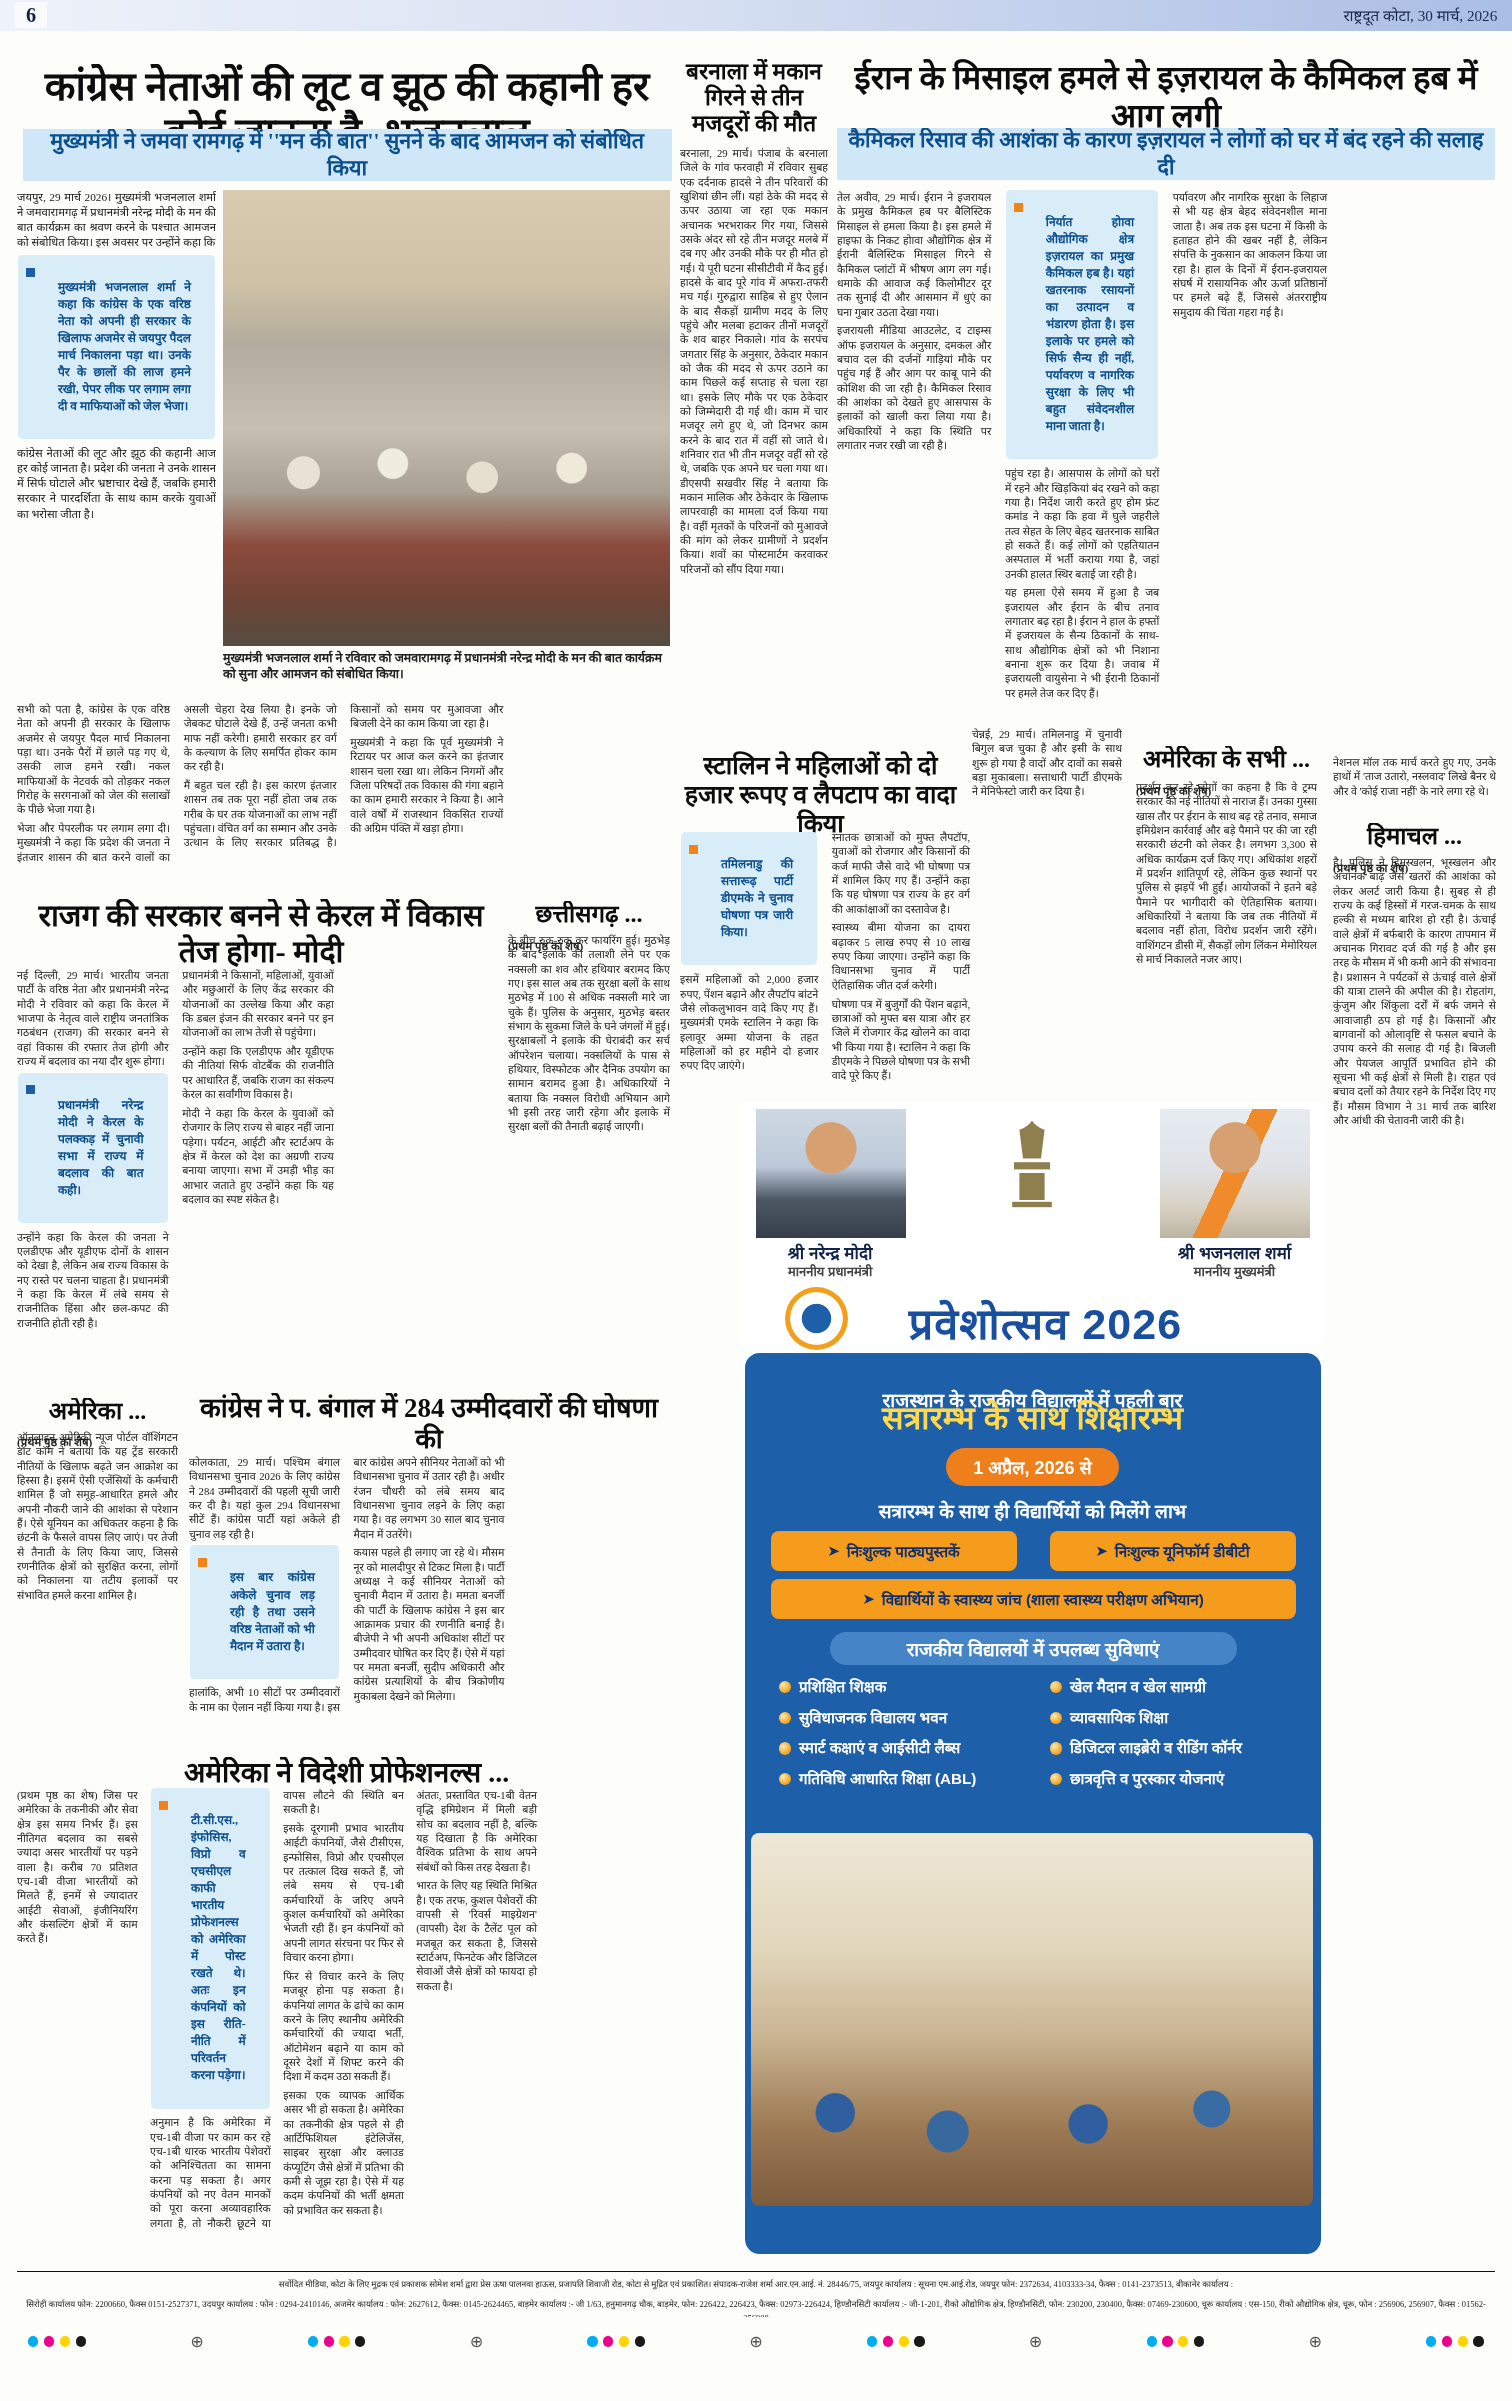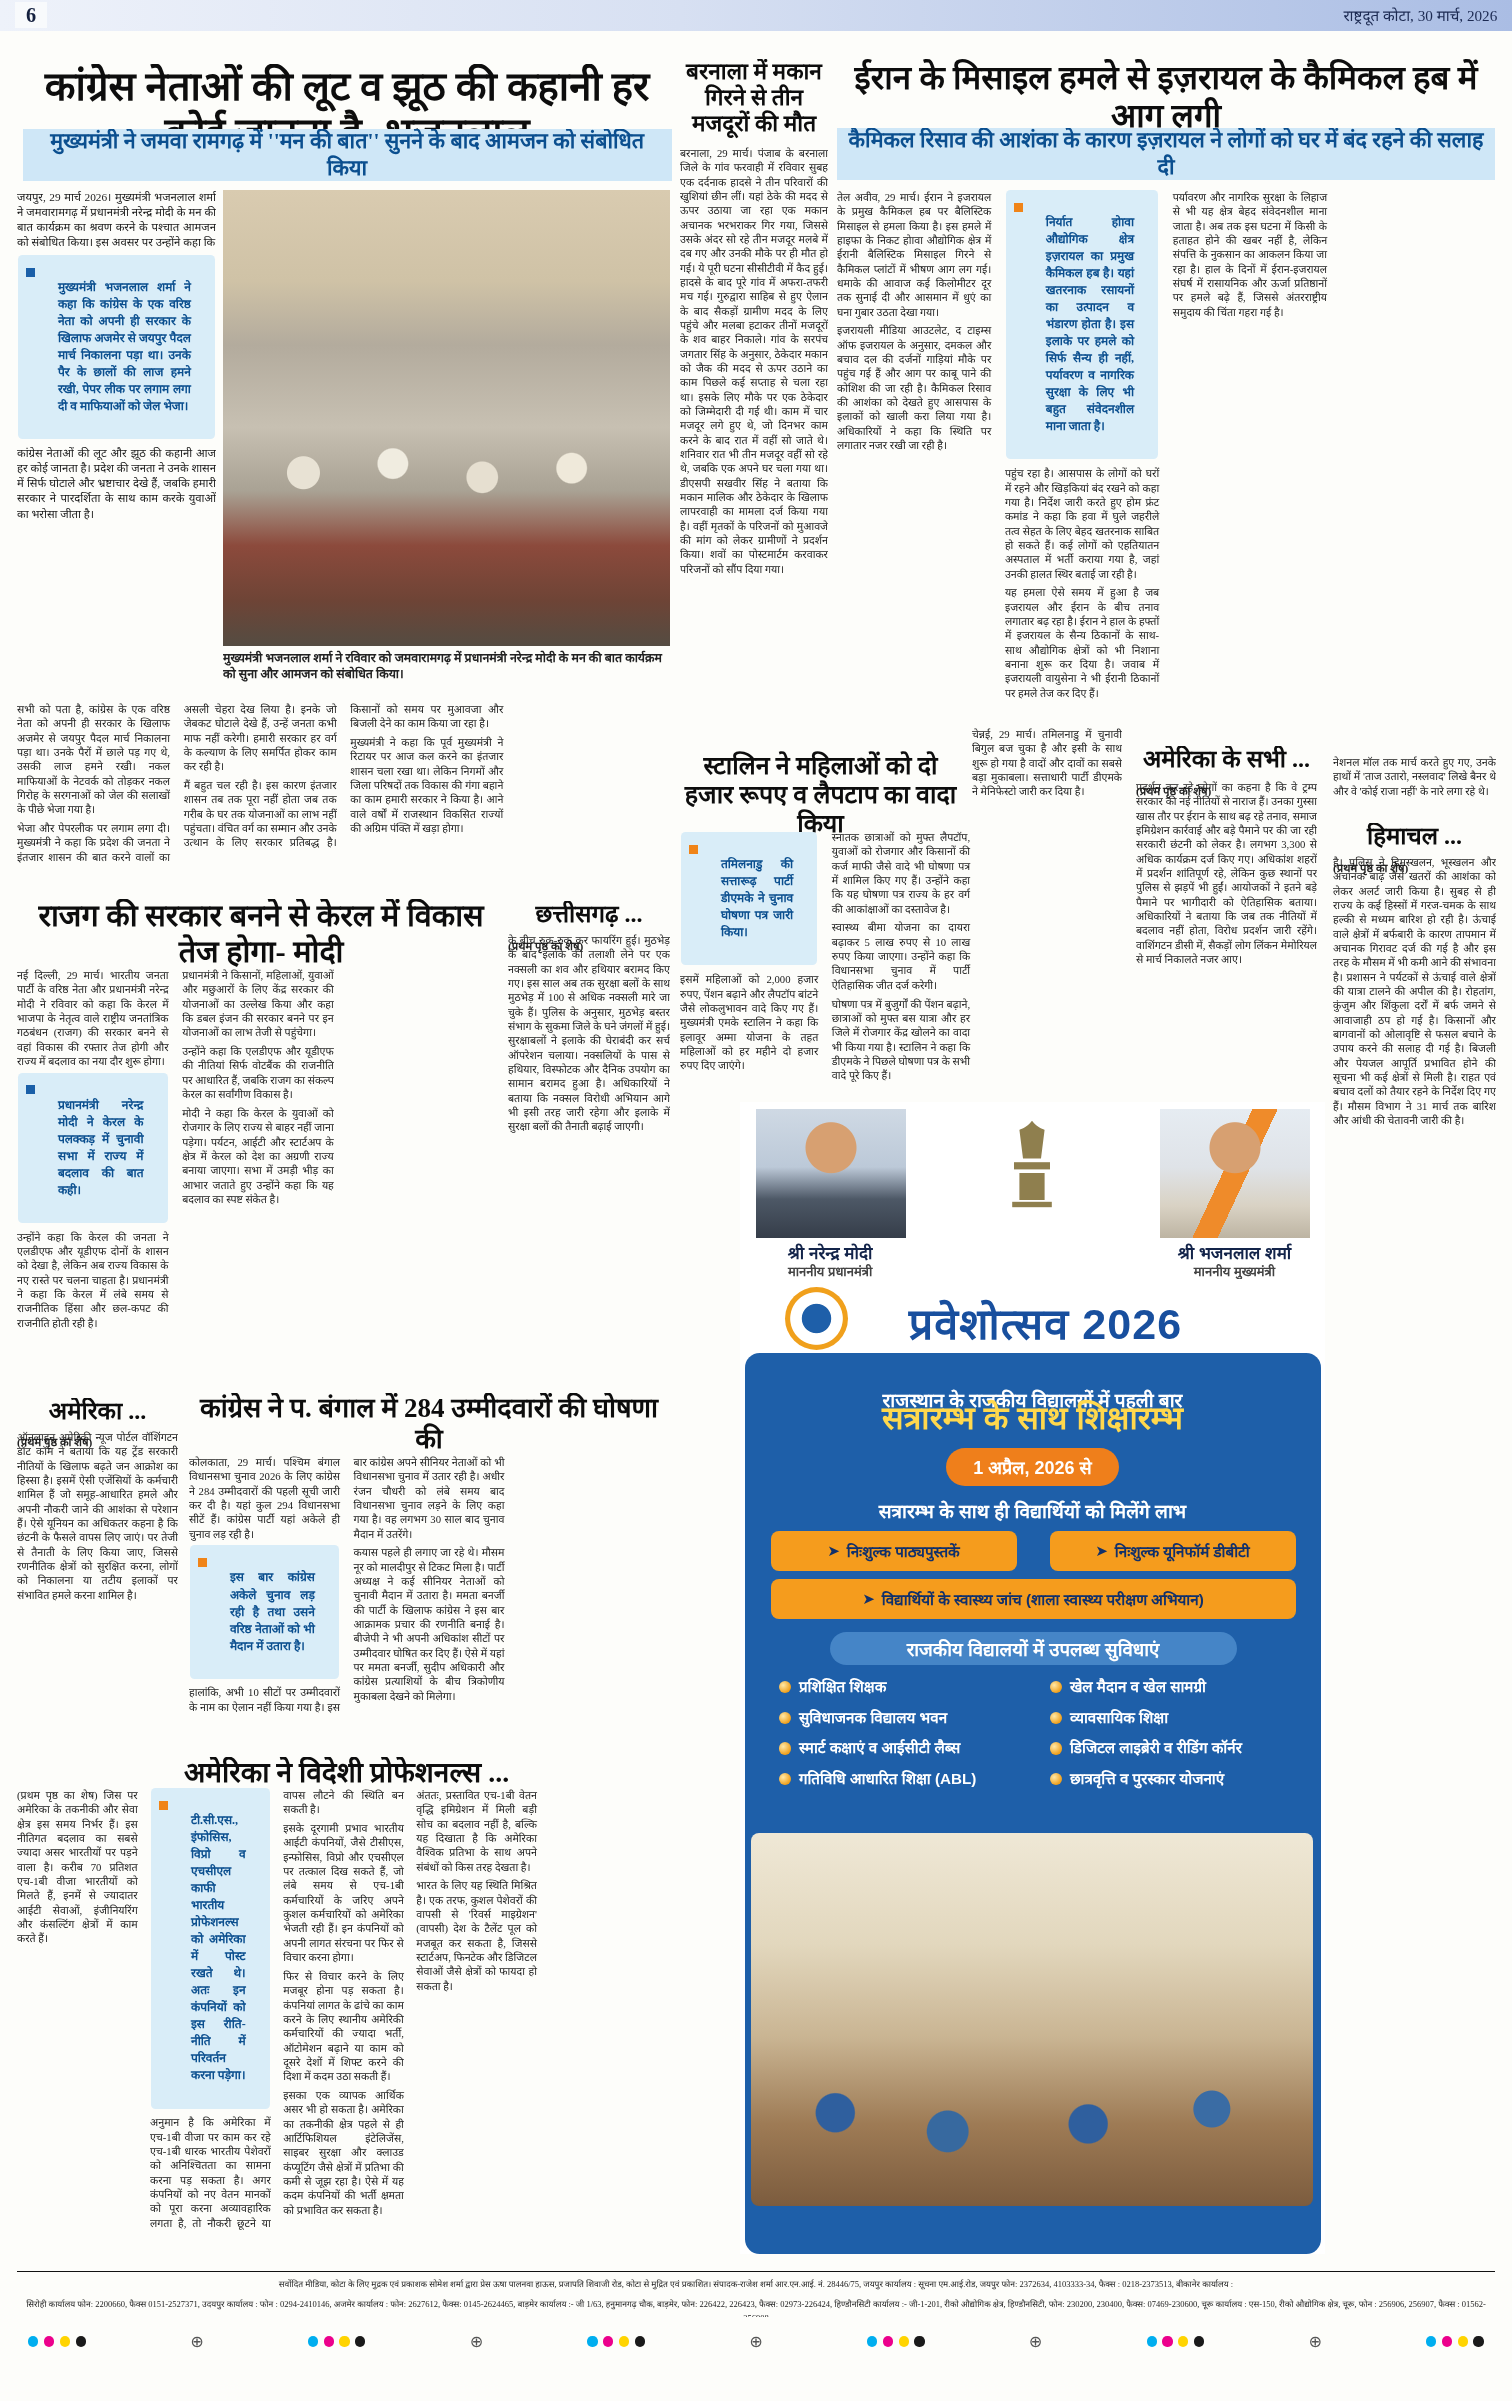--- a/index.html
+++ b/index.html
@@ -300,21 +300,21 @@
             <span class="fac-text">छात्रवृत्ति व पुरस्कार योजनाएं</span>
           </div>
       </div>
 
       <div class="abs photo-classroom" style="left:6.8px;top:480px;width:562px;height:373px;"></div>
 
     </div>
   </div>
 
   <div class="abs rule" style="left:17px;top:2271px;width:1478px;height:1.1px;"></div>
-  <div class="abs footer-text" style="left:17px;top:2278px;width:1478px;height:19px;">सर्वोदित मीडिया, कोटा के लिए मुद्रक एवं प्रकाशक सोमेश शर्मा द्वारा प्रेस ऊषा पालनवा हाऊस, प्रजापति शिवाजी रोड, कोटा से मुद्रित एवं प्रकाशित। संपादक-राजेश शर्मा आर.एन.आई. नं. 28446/75, जयपुर कार्यालय : सूचना एम.आई.रोड, जयपुर फोन: 2372634, 4103333-34, फैक्स : 0218-2373513, बीकानेर कार्यालय :</div>
+  <div class="abs footer-text" style="left:17px;top:2278px;width:1478px;height:19px;">सर्वोदित मीडिया, कोटा के लिए मुद्रक एवं प्रकाशक सोमेश शर्मा द्वारा प्रेस ऊषा पालनवा हाऊस, प्रजापति शिवाजी रोड, कोटा से मुद्रित एवं प्रकाशित। संपादक-राजेश शर्मा आर.एन.आई. नं. 28446/75, जयपुर कार्यालय : सूचना एम.आई.रोड, जयपुर फोन: 2372634, 4103333-34, फैक्स : 0141-2373513, बीकानेर कार्यालय :</div>
   <div class="abs footer-text" style="left:17px;top:2298px;width:1478px;height:19px;">सिरोही कार्यालय फोन: 2200660, फैक्स 0151-2527371, उदयपुर कार्यालय : फोन : 0294-2410146, अजमेर कार्यालय : फोन: 2627612, फैक्स: 0145-2624465, बाड़मेर कार्यालय :- जी 1/63, हनुमानगढ़ चौक, बाड़मेर, फोन: 226422, 226423, फैक्स: 02973-226424, हिण्डौनसिटी कार्यालय :- जी-1-201, रीको औद्योगिक क्षेत्र, हिण्डौनसिटी, फोन: 230200, 230400, फैक्स: 07469-230600, चूरू कार्यालय : एस-150, रीको औद्योगिक क्षेत्र, चूरू, फोन : 256906, 256907, फैक्स : 01562-256908</div>
 
   <div class="abs marks" style="left:17px;top:2327px;width:1478px;height:29px;">
     <span class="dotgrp">
         <i class="dot dot-c"></i>
         <i class="dot dot-m"></i>
         <i class="dot dot-y"></i>
         <i class="dot dot-k"></i>
       </span>
     <span class="target">⊕</span>

